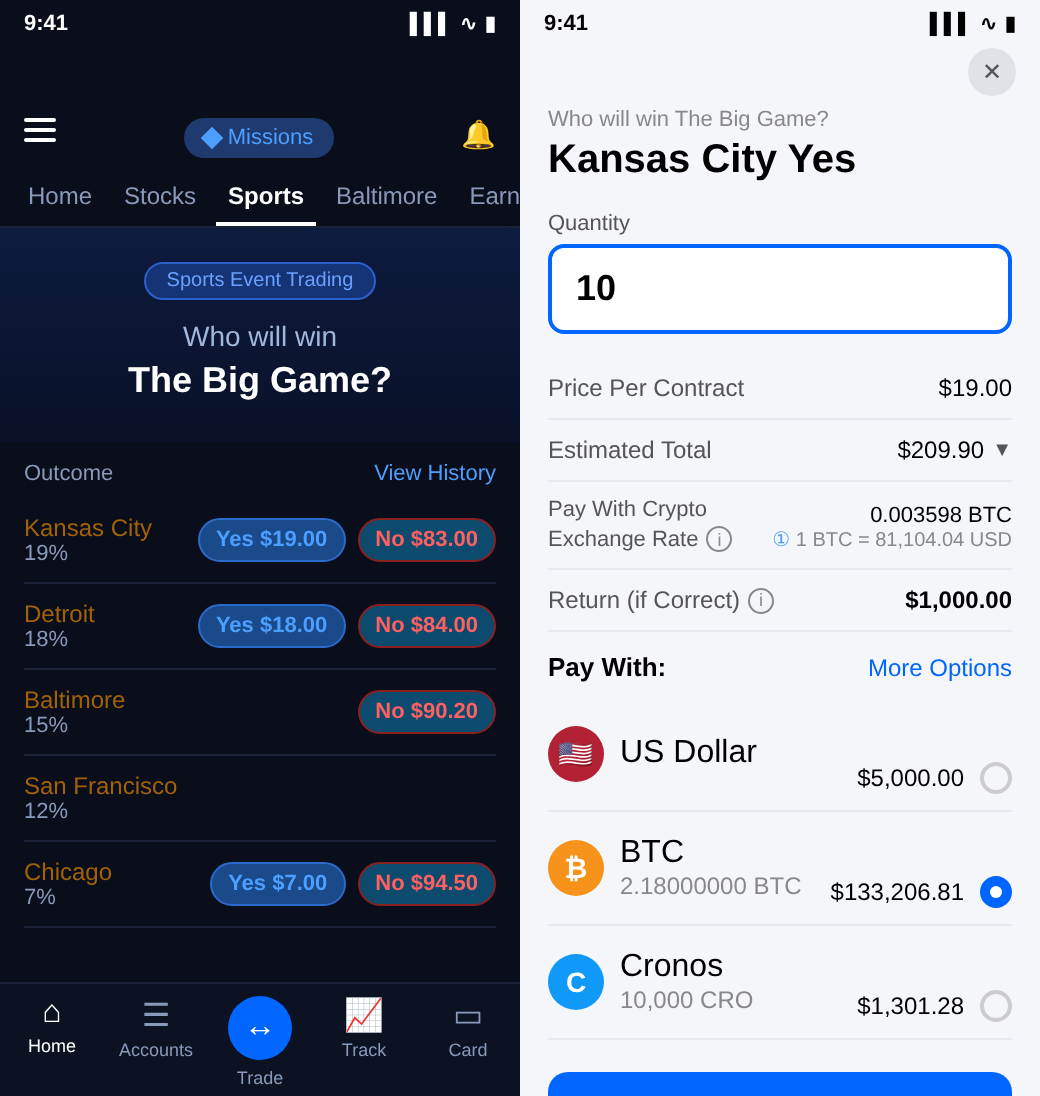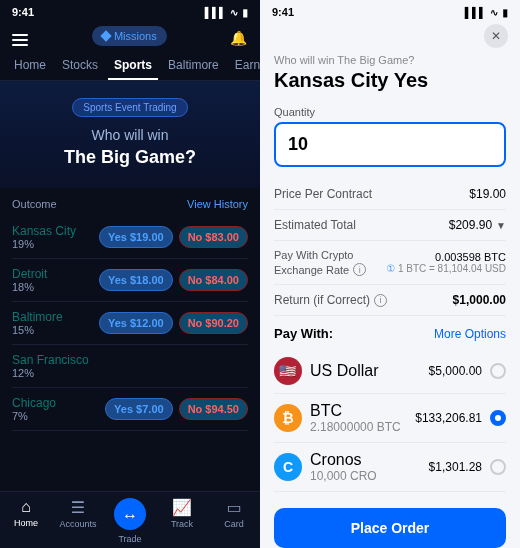--- a/index.html
+++ b/index.html
@@ -36,22 +36,23 @@
     .status-icons {
       display: flex;
       align-items: center;
       gap: 4px;
       font-size: 10px;
     }
 
     .top-bar {
       display: flex;
       justify-content: space-between;
-      align-items: flex-end;
+      align-items: flex-start;
       padding: 4px 12px 6px;
+      margin-top: 33px;
     }
 
     .hamburger {
       display: flex;
       flex-direction: column;
       gap: 3px;
       cursor: pointer;
     }
     .hamburger span {
       width: 16px;
@@ -169,21 +170,21 @@
       align-items: center;
       padding: 8px 0;
       border-bottom: 1px solid #1a2035;
     }
 
     .outcome-info {
       flex: 1;
     }
 
     .outcome-name {
-      color: #0f766e;
+      color: #a16207;
       font-size: 12px;
       font-weight: 500;
     }
 
     .outcome-pct {
       color: #8899bb;
       font-size: 11px;
     }
 
     .outcome-btns {
@@ -337,21 +338,21 @@
       font-weight: 600;
       color: #000;
       background: white;
       margin-bottom: 12px;
       outline: none;
     }
 
     .info-row {
       display: flex;
       justify-content: space-between;
-      align-items: center;
+      align-items: flex-end;
       padding: 8px 0;
       border-bottom: 1px solid #e8e9ee;
     }
 
     .info-row-label {
       color: #555;
       font-size: 12px;
     }
 
     .info-row-value {
@@ -497,20 +498,21 @@
 
     .payment-sub {
       color: #888;
       font-size: 12px;
     }
 
     .payment-right {
       display: flex;
       align-items: center;
       gap: 8px;
+      margin-top: 24px;
     }
 
     .payment-amount {
       color: #000;
       font-size: 12px;
       font-weight: 500;
     }
 
     .radio-btn {
       width: 16px;
@@ -615,21 +617,20 @@
       <button class="btn-yes">Yes $18.00</button>
       <button class="btn-no">No $84.00</button>
     </div>
   </div>
         <div class="outcome-row">
     <div class="outcome-info">
       <div class="outcome-name">Baltimore</div>
       <div class="outcome-pct">15%</div>
     </div>
     <div class="outcome-btns">
-      <button class="btn-yes">Yes $12.00</button>
       <button class="btn-no">No $90.20</button>
     </div>
   </div>
         <div class="outcome-row">
     <div class="outcome-info">
       <div class="outcome-name">San Francisco</div>
       <div class="outcome-pct">12%</div>
     </div>
   </div>
         <div class="outcome-row">

